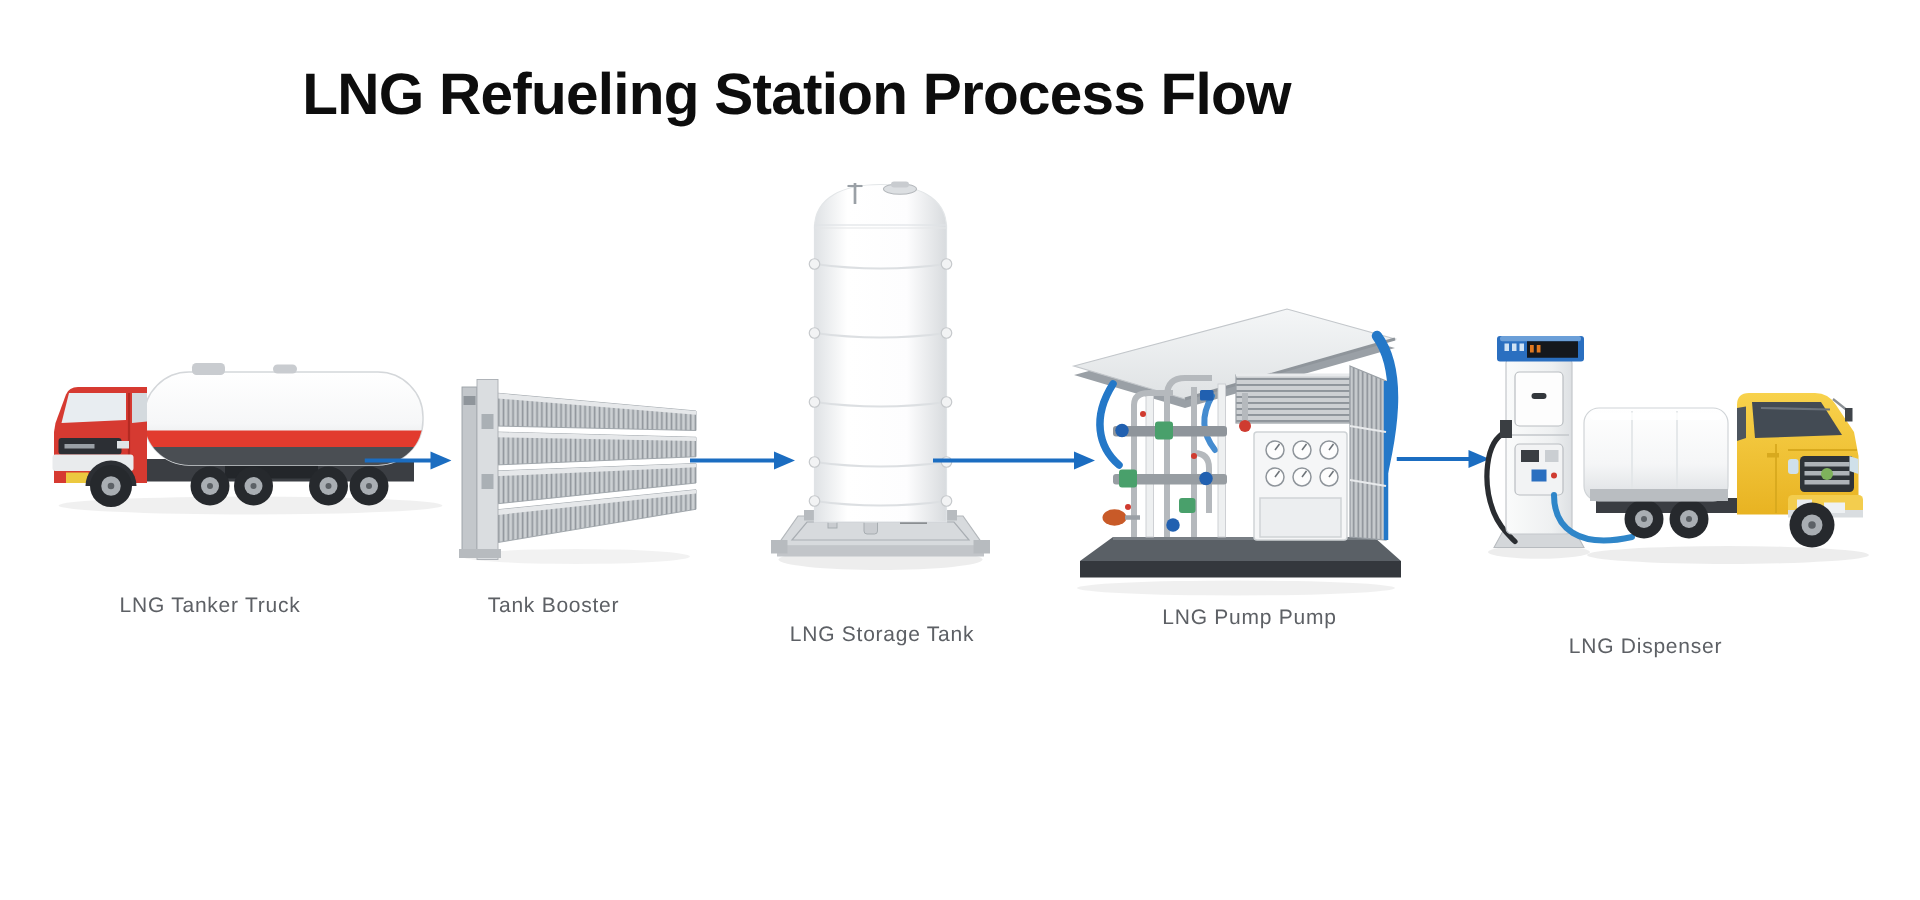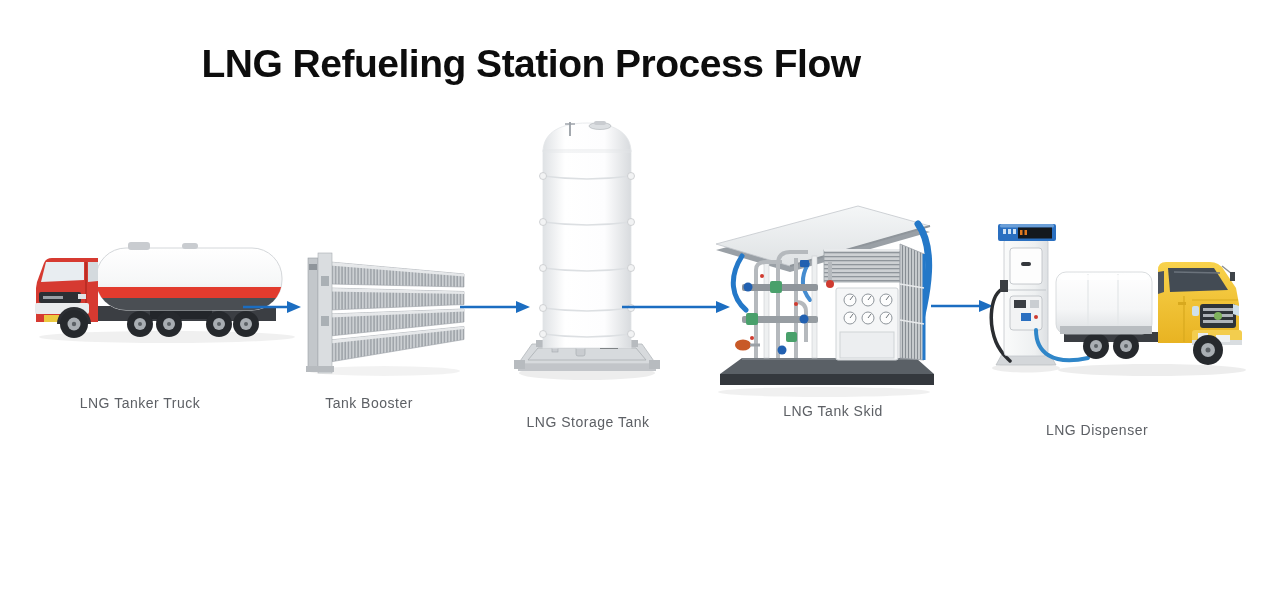--- a/index.html
+++ b/index.html
@@ -370,16 +370,16 @@
     <rect x="164" y="89" width="14" height="7" fill="#eef1f3"></rect>
 
     <circle cx="156" cy="104" r="15" fill="#26292d"></circle>
     <circle cx="156" cy="104" r="7" fill="#a9aeb3"></circle>
     <circle cx="156" cy="104" r="2.5" fill="#5c6166"></circle>
   </svg>
 
   <div class="stage-label" style="left:140px;top:395px">LNG Tanker Truck</div>
   <div class="stage-label" style="left:369px;top:395px">Tank Booster</div>
   <div class="stage-label" style="left:588px;top:414px">LNG Storage Tank</div>
-  <div class="stage-label" style="left:833px;top:403px">LNG Tank Skid</div>
+  <div class="stage-label" style="left:833px;top:403px">LNG Pump Pump</div>
   <div class="stage-label" style="left:1097px;top:422px">LNG Dispenser</div>
 
 </div>
 
 </body></html>

